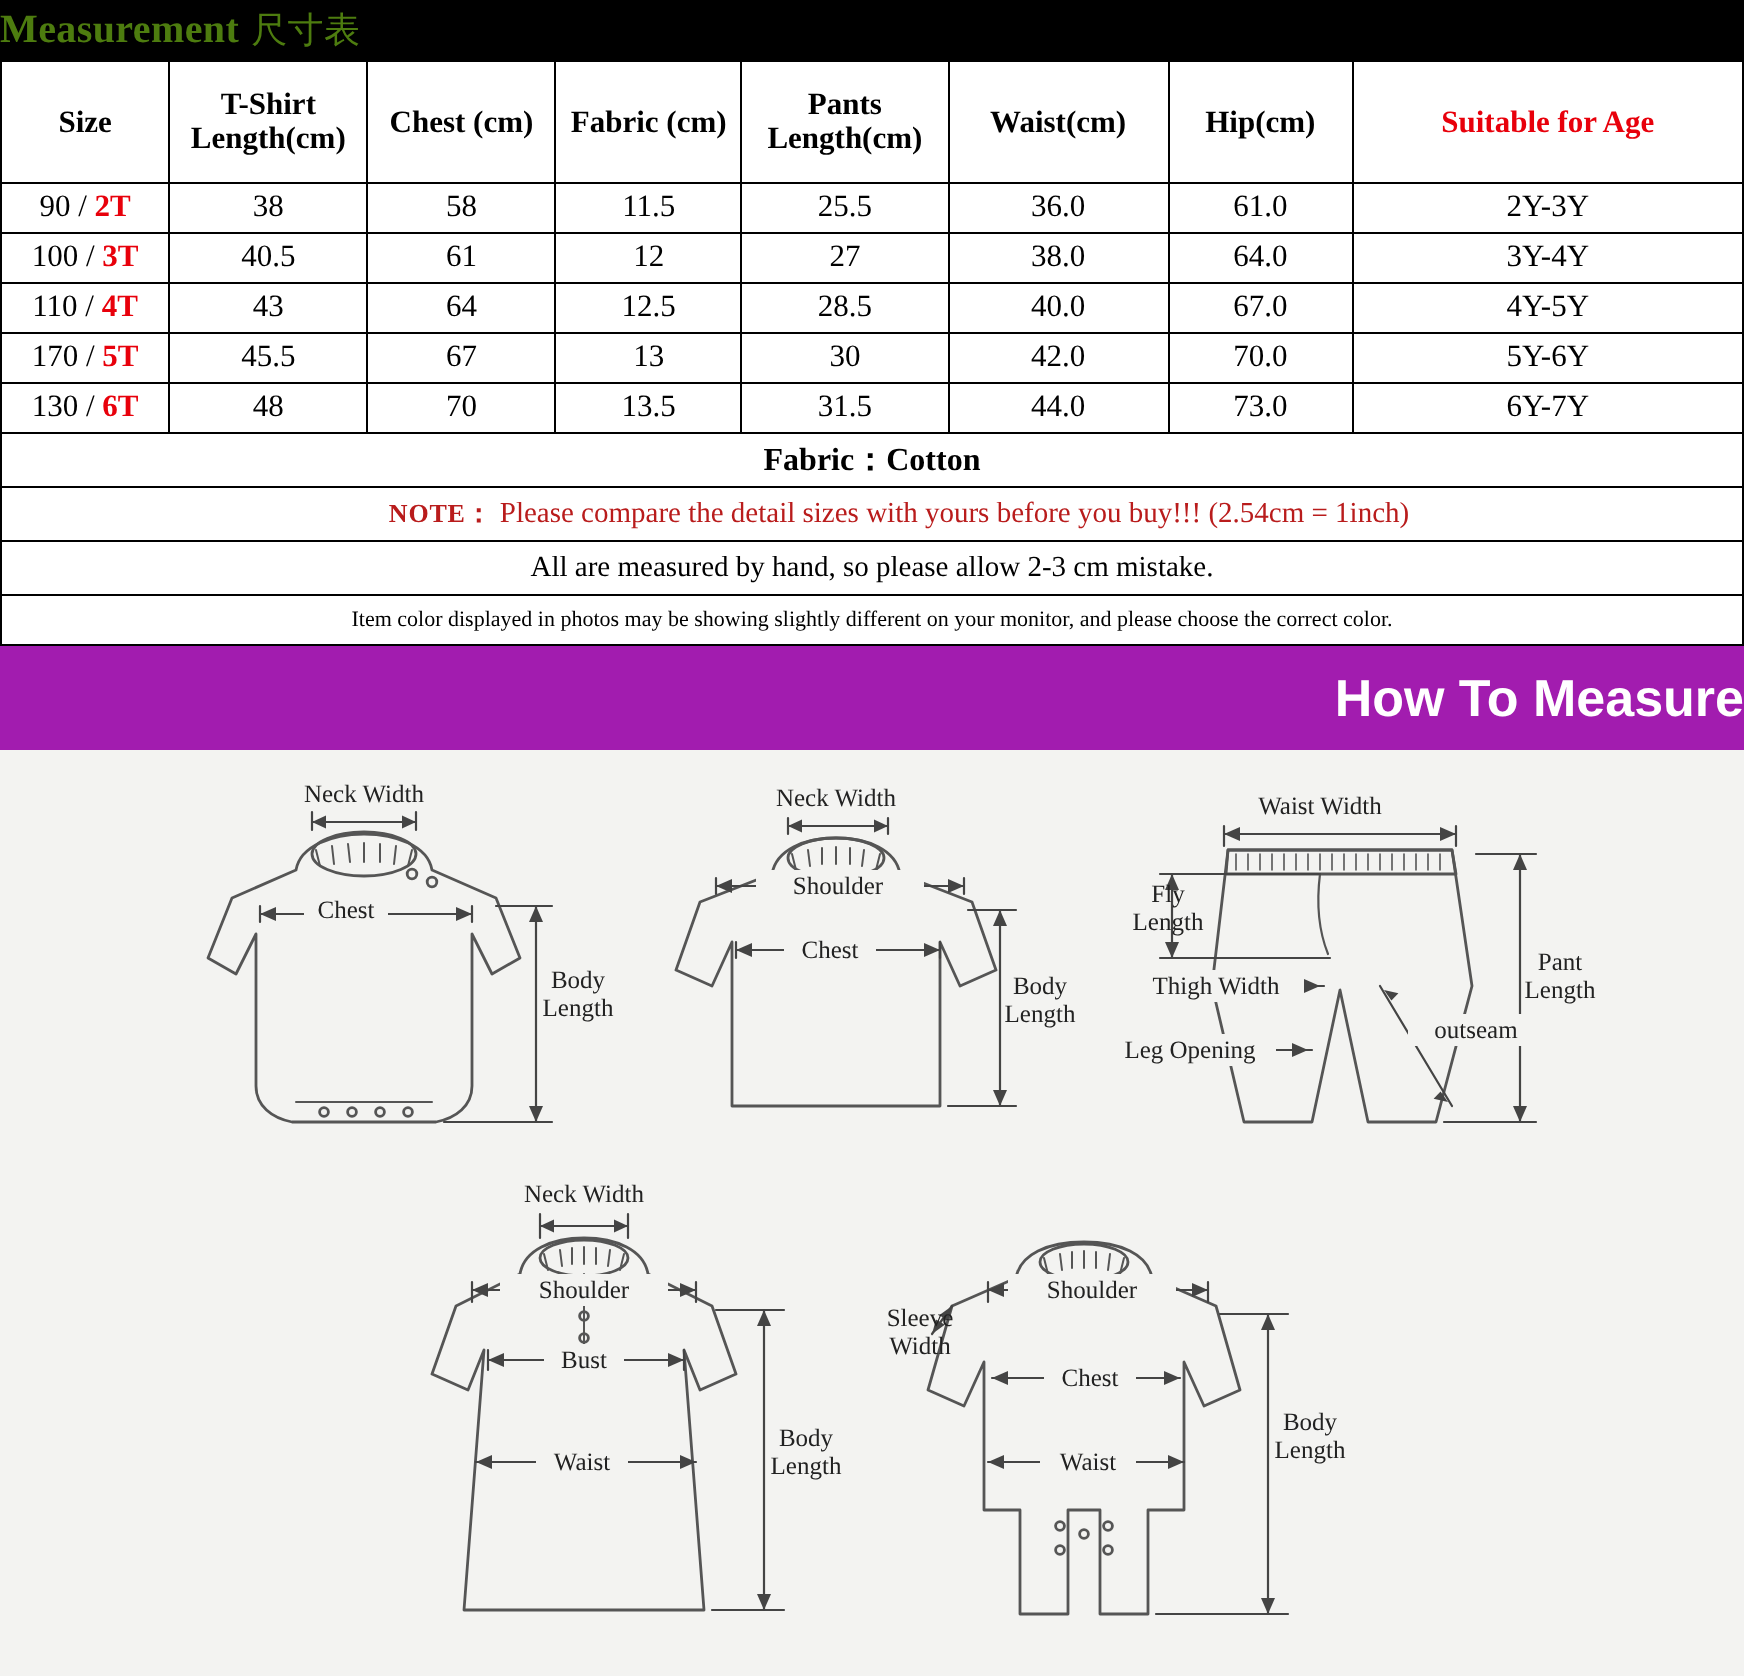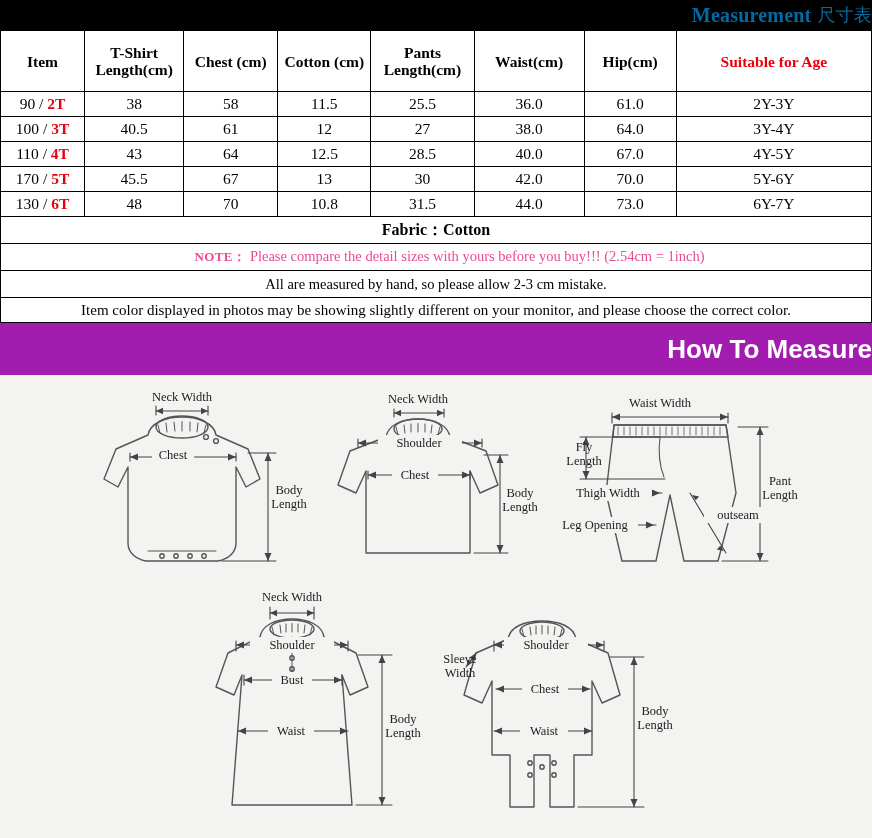--- a/index.html
+++ b/index.html
@@ -18,24 +18,24 @@
     width: 872px;
     height: 838px;
     position: relative;
     background: #fff;
   }
 
   
   .title-bar {
     height: 30px;
     background: #000;
-    color: #0369a1;
+    color: #4d7c0f;
     display: flex;
     align-items: center;
-    justify-content: flex-end;
+    justify-content: flex-start;
     font-family: "Liberation Serif", serif;
     font-weight: bold;
     font-size: 20px;
     letter-spacing: 0.2px;
   }
   .title-bar .cn {
     font-weight: normal;
     font-size: 18px;
     margin-left: 6px;
   }
@@ -78,37 +78,37 @@
     text-align: right;
   }
   .fabric-row td {
     height: 24px;
     font-weight: bold;
     font-size: 16px;
   }
   .note-row td {
     height: 24px;
     font-size: 14.5px;
-    color: #ec4899;
+    color: #b91c1c;
     padding-left: 28px;
   }
   .note-row .note-label {
     font-family: "Liberation Serif", serif;
     font-weight: bold;
     font-size: 13px;
     letter-spacing: 0.4px;
   }
   .plain-row td {
     height: 24px;
     font-size: 14.5px;
     color: #000;
     margin-top: 28px;
   }
   .plain-row.wide td {
-    font-size: 15px;
+    font-size: 11px;
     padding: 0 0;
   }
 
   
   .howto {
     height: 52px;
     background: #a21caf;
     color: #fff;
     display: flex;
     align-items: center;
@@ -151,24 +151,24 @@
       <col style="width:99px">
       <col style="width:94px">
       <col style="width:93px">
       <col style="width:103px">
       <col style="width:110px">
       <col style="width:92px">
       <col style="width:195px">
     </colgroup>
     <tbody>
       <tr class="hdr-row">
-        <td>Item</td>
+        <td>Size</td>
         <td>T-Shirt Length(cm)</td>
         <td>Chest (cm)</td>
-        <td>Cotton (cm)</td>
+        <td>Fabric (cm)</td>
         <td>Pants Length(cm)</td>
         <td>Waist(cm)</td>
         <td>Hip(cm)</td>
         <td class="hdr-age">Suitable for Age</td>
       </tr>
 
       <tr class="body-row">
         <td class="sz-cell"><span>90 / </span><span class="red">2T</span></td>
         <td>38</td>
         <td>58</td>
@@ -209,21 +209,21 @@
         <td>30</td>
         <td>42.0</td>
         <td>70.0</td>
         <td>5Y-6Y</td>
       </tr>
 
       <tr class="body-row">
         <td class="sz-cell"><span>130 / </span><span class="red">6T</span></td>
         <td>48</td>
         <td>70</td>
-        <td>10.8</td>
+        <td>13.5</td>
         <td>31.5</td>
         <td>44.0</td>
         <td>73.0</td>
         <td>6Y-7Y</td>
       </tr>
 
       <tr class="fabric-row">
         <td colspan="8">Fabric：Cotton</td>
       </tr>
 

